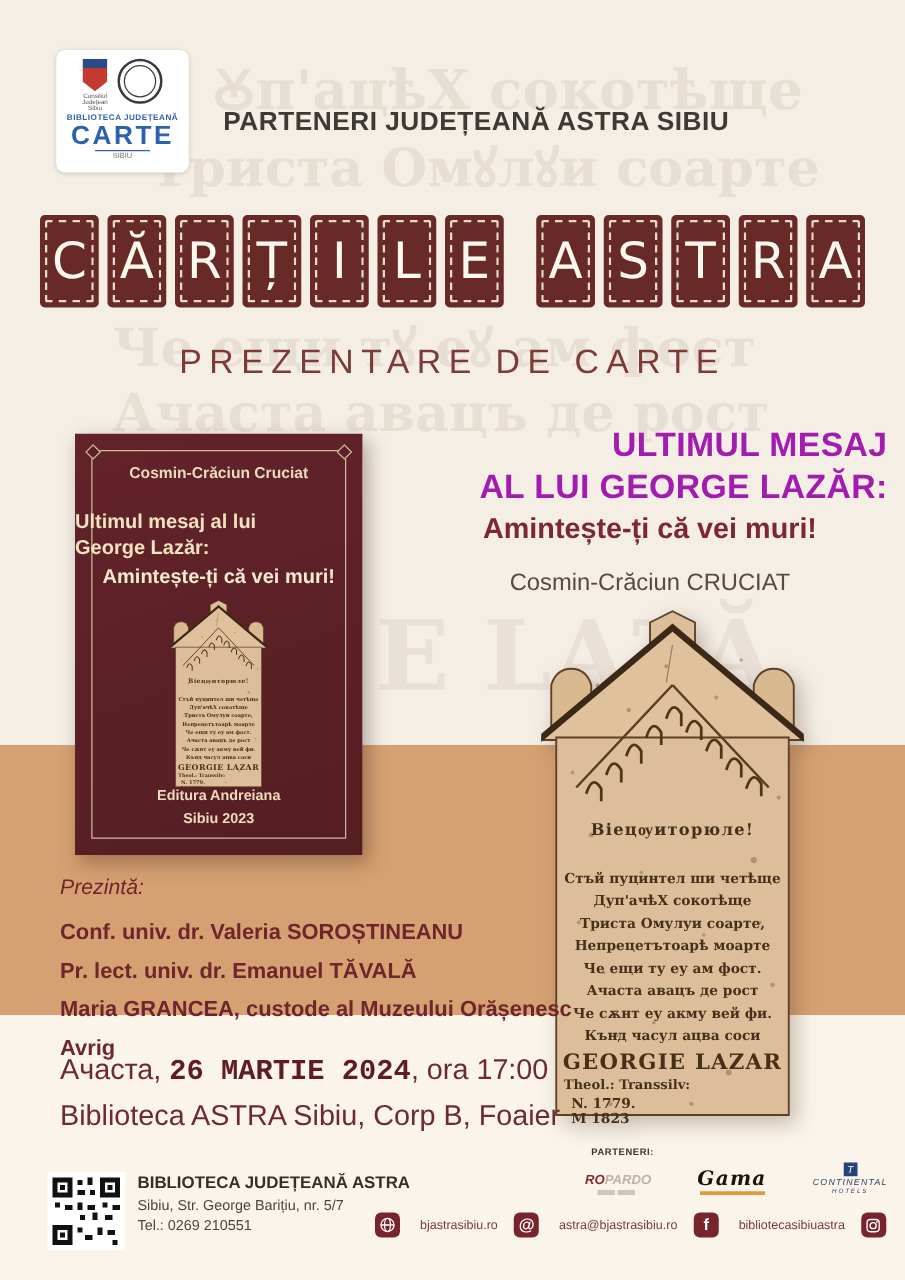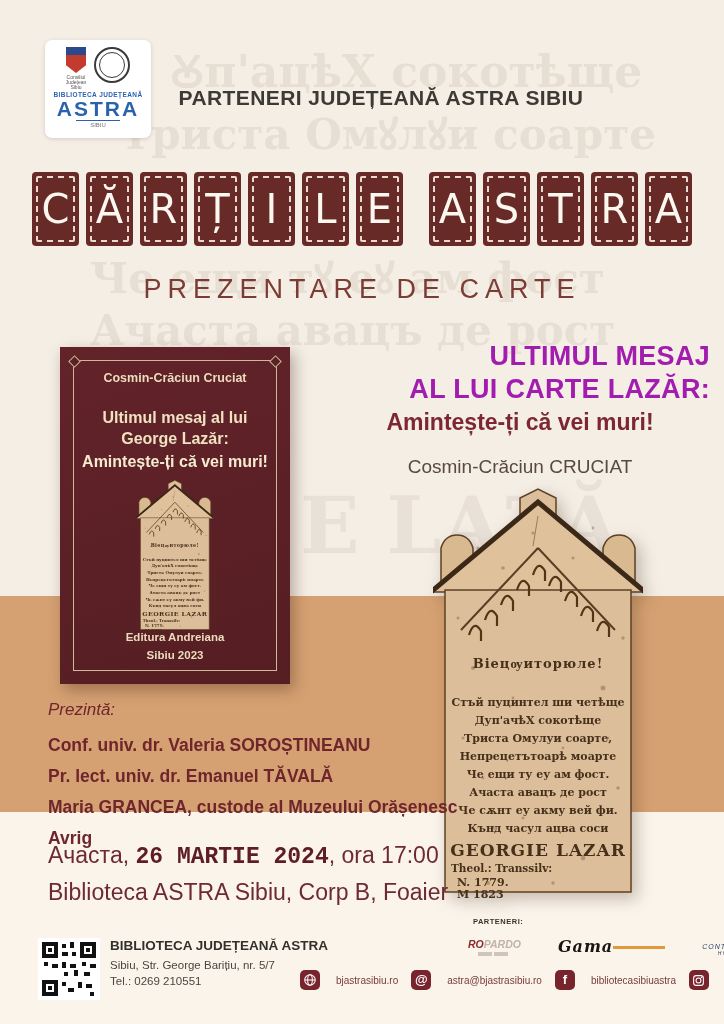--- a/index.html
+++ b/index.html
@@ -40,21 +40,21 @@
 
   
   .cover{left:60px;top:347px;width:230px;height:337px;background:linear-gradient(160deg,#622329,#551e23);
          box-shadow:4px 6px 14px rgba(60,30,20,.35);}
   .cover-frame{position:absolute;inset:13px;border:1px solid #cdbb97;}
   .cover-frame::before,.cover-frame::after{content:"";position:absolute;width:7px;height:7px;
          border:1px solid #cdbb97;background:#5c2127;transform:rotate(45deg);}
   .cover-frame::before{left:-4px;top:-4px;} .cover-frame::after{right:-4px;top:-4px;}
   .cover-author{position:absolute;left:0;top:24px;width:100%;text-align:center;
                 font-size:12.5px;font-weight:bold;color:#ecdcbd;}
-  .cover-t1{position:absolute;left:0;top:60px;width:100%;text-align:center;
+  .cover-t1{position:absolute;left:0;top:60px;width:100%;text-align:left;
             font-size:16px;font-weight:bold;color:#f0e2c0;line-height:21px;}
   .cover-t2{position:absolute;left:0;top:106px;width:100%;text-align:center;
             font-size:16px;font-weight:bold;color:#f6ead0;}
   .cover-pub{position:absolute;left:0;top:281px;width:100%;text-align:center;
              font-size:11.5px;font-weight:bold;color:#ecdcbd;line-height:18px;}
   .mini-stone{position:absolute;left:76px;top:133px;width:78px;height:153px;}
   .mini-stone .stone-wrap{transform:scale(0.37);transform-origin:0 0;}
 
   
   .info{left:330px;top:340px;width:380px;text-align:center;}
@@ -90,21 +90,21 @@
   .lib-info{left:110px;top:938px;color:#4a453f;}
   .lib-info .name{font-size:13.5px;font-weight:bold;color:#33302c;margin-bottom:4px;}
   .lib-info .line{font-size:11.5px;line-height:16px;}
   .partners-label{left:473px;top:917px;font-size:7.5px;font-weight:bold;color:#3a332c;letter-spacing:.5px;}
   .partners{left:468px;top:930px;display:flex;align-items:flex-end;gap:37px;font-style:italic;}
   .ropardo{display:flex;flex-direction:column;}
   .ropardo .top{font-size:10.5px;font-weight:800;}
   .ropardo .top .ro{color:#8a2b2b;} .ropardo .top .pardo{color:#c0b2a8;font-weight:600;}
   .ropardo .subs{display:flex;gap:2px;margin-top:2px;margin-left:10px;}
   .ropardo .subs i{display:block;width:14px;height:4px;background:#cfc5bd;}
-  .gama{display:flex;flex-direction:row;align-items:center;}
+  .gama{display:flex;flex-direction:column;align-items:center;}
   .gama .txt{font-size:16px;font-weight:800;color:#191512;font-family:"DejaVu Serif",serif;letter-spacing:1px;}
   .gama .bar{width:52px;height:3px;background:#e09a3c;margin-top:1px;}
   .continental{display:flex;flex-direction:column;align-items:center;color:#2c3e66;}
   .continental .sq{width:11px;height:11px;background:#27437c;color:#fff;font-size:8px;line-height:11px;
                    text-align:center;margin-bottom:2px;}
   .continental .l1{font-size:7px;letter-spacing:1px;}
   .continental .l2{font-size:5px;letter-spacing:1.5px;}
   .social{left:300px;top:970px;display:flex;align-items:center;gap:13px;}
   .soc-item{display:flex;align-items:center;gap:16px;}
   .soc-ic{width:20px;height:20px;background:#77242c;border-radius:5px;display:flex;
@@ -130,21 +130,21 @@
       <div class="shield"></div>
       <div class="shield-txt">
         <div>Consiliul</div>
         <div>Județean</div>
         <div>Sibiu</div>
       </div>
     </div>
     <div class="seal"></div>
   </div>
   <div class="lib-small">BIBLIOTECA JUDEȚEANĂ</div>
-  <div class="lib-astra">ASTRA</div>
+  <div class="lib-astra">CARTE</div>
   <div class="lib-sibiu">SIBIU</div>
 </div>
 
 <div class="abs org-title">PARTENERI JUDEȚEANĂ ASTRA SIBIU</div>
 
 <div class="abs tiles">
   <div class="tile">C</div>
   <div class="tile">Ă</div>
   <div class="tile">R</div>
   <div class="tile">Ț</div>
@@ -217,21 +217,21 @@
   </div>
   <div class="cover-pub">
     <div>Editura Andreiana</div>
     <div>Sibiu 2023</div>
   </div>
 </div>
 
 <div class="abs info">
   <div class="info-t">
     <div>ULTIMUL MESAJ</div>
-    <div>AL LUI CARTE LAZĂR:</div>
+    <div>AL LUI GEORGE LAZĂR:</div>
   </div>
   <div class="info-s">Amintește-ți că vei muri!</div>
   <div class="info-a">Cosmin-Crăciun CRUCIAT</div>
 </div>
 
 <div class="abs tombstone">
   <div class="stone-wrap">
     <svg width="210" height="412" viewBox="0 0 210 412">
       <path d="M87,46 L87,10 L105,1 L123,10 L123,46 Z" fill="#dcbf9a" stroke="#5d4025" stroke-width="1.5"></path>
       <path d="M8,100 L8,60 Q12,47 24,47 Q36,47 40,60 L40,100 Z" fill="#d8b990" stroke="#5d4025" stroke-width="1.5"></path>

